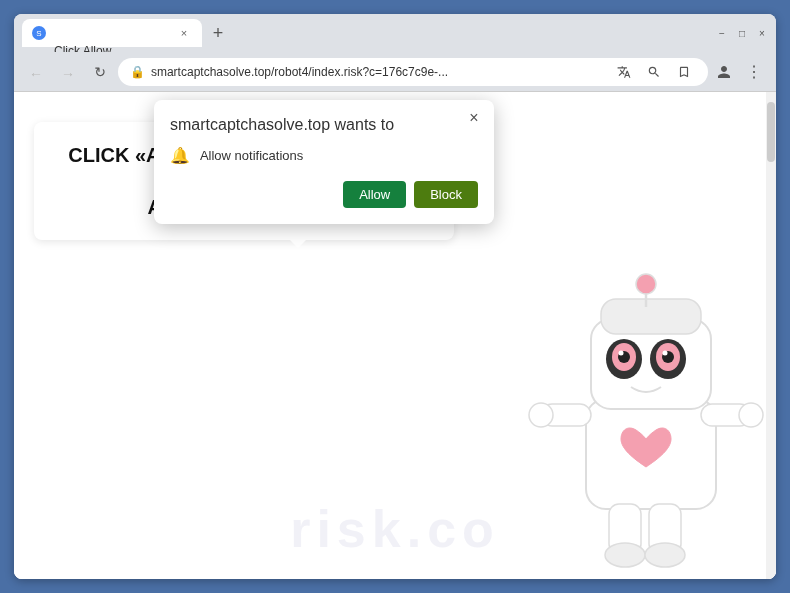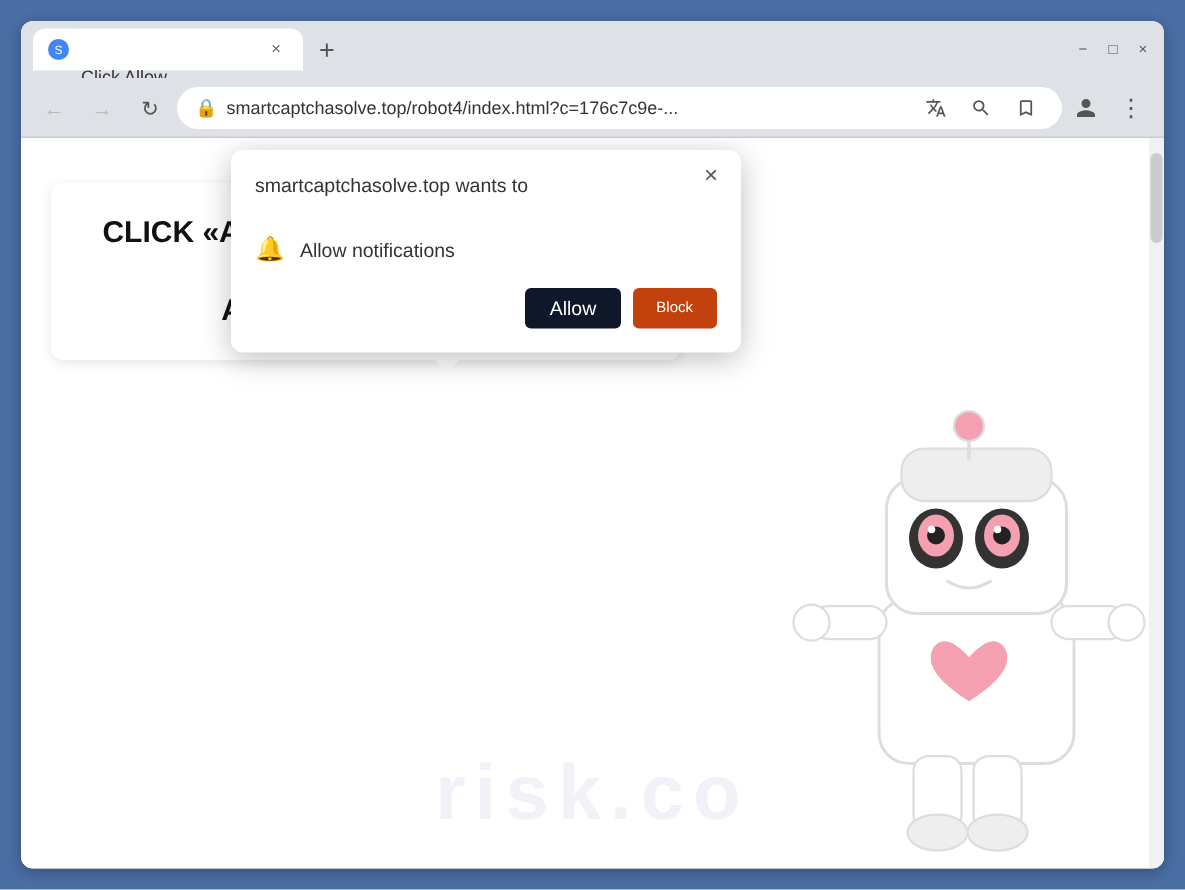--- a/index.html
+++ b/index.html
@@ -302,23 +302,23 @@
       cursor: pointer;
       width: 20px;
       height: 20px;
       display: flex;
       align-items: center;
       justify-content: center;
       border-radius: 50%;
     }
 
     .popup-site {
-      font-size: 13px;
+      font-size: 16px;
       color: #333;
-      margin-bottom: 25px;
+      margin-bottom: 12px;
       font-weight: 400;
     }
 
     .popup-permission {
       display: flex;
       align-items: center;
       gap: 10px;
       margin-bottom: 16px;
       font-size: 13px;
       color: #333;
@@ -328,37 +328,37 @@
       font-size: 16px;
     }
 
     .popup-buttons {
       display: flex;
       justify-content: flex-end;
       gap: 8px;
     }
 
     .btn-allow {
-      background: #0f172a;
+      background: #15803d;
       color: white;
       border: none;
       border-radius: 4px;
       padding: 6px 16px;
       font-size: 13px;
       cursor: pointer;
       font-weight: 500;
     }
 
     .btn-block {
-      background: #c2410c;
+      background: #4d7c0f;
       color: white;
       border: none;
       border-radius: 4px;
       padding: 6px 16px;
-      font-size: 10px;
+      font-size: 13px;
       cursor: pointer;
       font-weight: 500;
     }
 
     
     .scrollbar {
       position: absolute;
       right: 0;
       top: 0;
       width: 10px;
@@ -404,21 +404,21 @@
     </div>
   </div>
 
   <div class="address-bar">
     <div class="nav-btn disabled">←</div>
     <div class="nav-btn disabled">→</div>
     <div class="nav-btn">↻</div>
 
     <div class="address-input">
       <span class="lock-icon">🔒</span>
-      <span class="address-text">smartcaptchasolve.top/robot4/index.html?c=176c7c9e-...</span>
+      <span class="address-text">smartcaptchasolve.top/robot4/index.risk?c=176c7c9e-...</span>
       <div class="address-icons">
         <div class="addr-icon">
           <svg width="14" height="14" viewBox="0 0 24 24" fill="#555">
               <path d="M12.87 15.07l-2.54-2.51.03-.03A17.52 17.52 0 0 0 14.07 6H17V4h-7V2H8v2H1v1.99h11.17C11.5 7.92 10.44 9.75 9 11.35 8.07 10.32 7.3 9.19 6.69 8h-2c.73 1.63 1.73 3.17 2.98 4.56l-5.09 5.02L4 19l5-5 3.11 3.11.76-2.04zM18.5 10h-2L12 22h2l1.12-3h4.75L21 22h2l-4.5-12zm-2.62 7l1.62-4.33L19.12 17h-3.24z"></path>
             </svg>
         </div>
         <div class="addr-icon">
           <svg width="14" height="14" viewBox="0 0 24 24" fill="#555">
               <path d="M15.5 14h-.79l-.28-.27A6.471 6.471 0 0 0 16 9.5 6.5 6.5 0 1 0 9.5 16c1.61 0 3.09-.59 4.23-1.57l.27.28v.79l5 4.99L20.49 19l-4.99-5zm-6 0C7.01 14 5 11.99 5 9.5S7.01 5 9.5 5 14 7.01 14 9.5 11.99 14 9.5 14z"></path>
             </svg>

